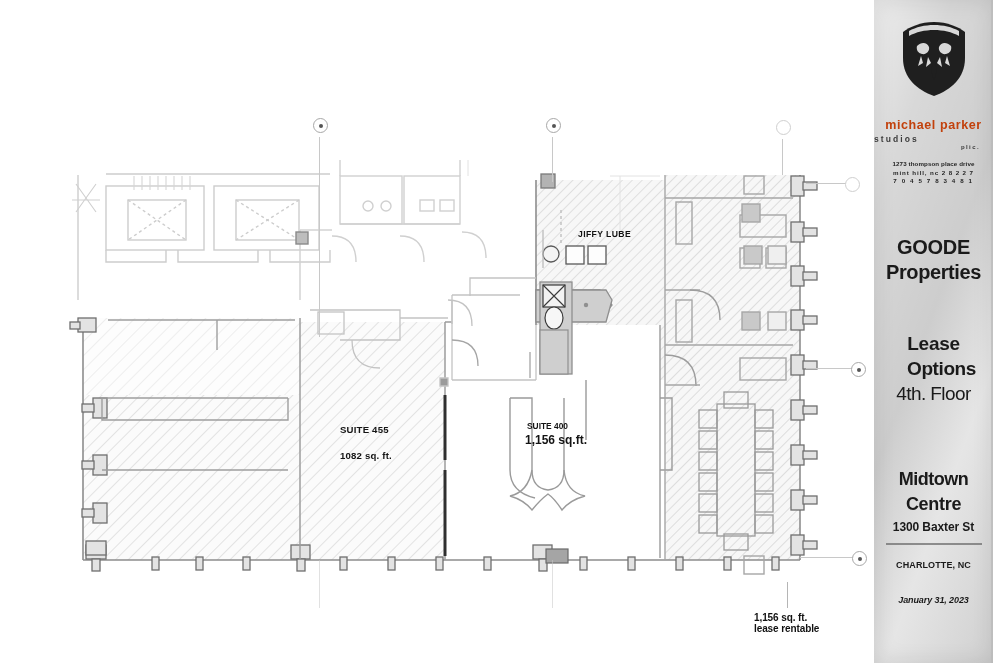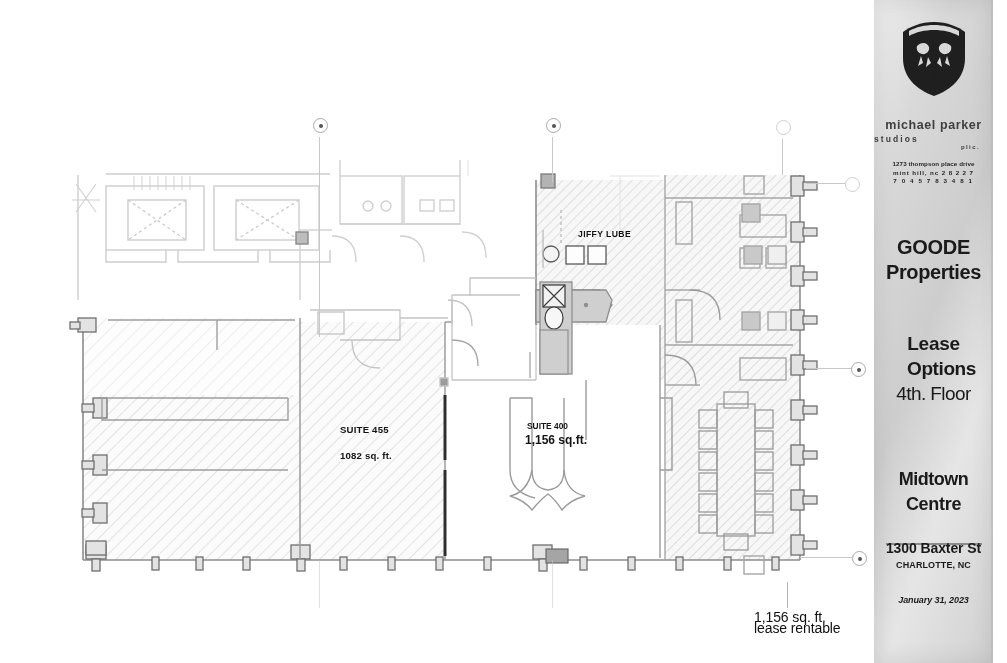--- a/index.html
+++ b/index.html
@@ -16,21 +16,21 @@
                      rgba(0,0,0,.05) 48%,rgba(255,255,255,.35) 70%,rgba(0,0,0,.04) 100%);
     box-shadow:inset 0 0 22px rgba(0,0,0,.10);}
   #tb-leftedge{position:absolute;left:874px;top:0;width:3px;height:663px;background:#9a9a9a;opacity:.55;}
   #tb-rightedge{position:absolute;left:991px;top:0;width:2px;height:663px;background:#b9b9b9;opacity:.7;}
 
   .tb-center{position:absolute;left:874px;width:119px;text-align:center;color:#1a1a1a;}
 
   #logo-wrap{position:absolute;left:874px;top:20px;width:119px;height:80px;}
   #logo-shield{position:absolute;left:50%;top:0;transform:translateX(-50%);}
 
-  #wordmark{top:118px;font-size:12.5px;letter-spacing:.6px;color:#404040;font-weight:700;}
+  #wordmark{top:118px;font-size:12.5px;letter-spacing:.6px;color:#c2410c;font-weight:700;}
   #wordmark2{top:134px;font-size:8.5px;letter-spacing:2.1px;color:#3b3b3b;font-weight:700;
              text-align:left;padding-right:4px;width:107px;}
   #wordmark3{top:144px;font-size:6px;letter-spacing:1.4px;color:#3b3b3b;font-weight:700;
              text-align:right;padding-right:13px;width:106px;}
 
   .addr{font-size:6.2px;font-weight:700;color:#242424;letter-spacing:.1px;line-height:8.5px;}
   #addr1{top:160px;}
   #addr2{top:168.5px;letter-spacing:.9px;}
   #addr3{top:177px;letter-spacing:1.6px;}
 
@@ -38,27 +38,27 @@
   #client2{top:261px;font-size:20px;font-weight:700;letter-spacing:-.4px;}
 
   #doc1{top:333px;font-size:19px;font-weight:700;letter-spacing:-.3px;}
   #doc2{top:358px;font-size:19px;font-weight:700;letter-spacing:-.4px;padding-left:8px;}
   #doc3{top:383px;font-size:19px;font-weight:400;letter-spacing:-.6px;}
 
   #prop1{top:469px;font-size:18px;font-weight:700;letter-spacing:-.5px;}
   #prop2{top:494px;font-size:18px;font-weight:700;letter-spacing:-.3px;}
 
   #tb-rule{position:absolute;left:886px;top:543px;width:96px;height:2px;background:#6f6f6f;opacity:.75;}
-  #loc1{top:540px;font-size:14px;font-weight:700;letter-spacing:-.1px;}
+  #loc1{top:520px;font-size:12px;font-weight:700;letter-spacing:-.1px;}
   #loc2{top:560px;font-size:9px;font-weight:700;letter-spacing:.1px;}
   #date{top:595px;font-size:9px;font-weight:700;letter-spacing:-.1px;font-style:italic;}
 
   
   #note-rentable{position:absolute;left:754px;top:612px;width:120px;
-     font-size:14px;font-weight:400;color:#111;line-height:11px;letter-spacing:-.1px;}
+     font-size:10px;font-weight:700;color:#111;line-height:11px;letter-spacing:-.1px;}
   #note-leader{position:absolute;left:787px;top:582px;width:1px;height:26px;
      background:#b5b5b5;}
 
   .suite-lbl{position:absolute;color:#141414;font-weight:700;}
   #s455-name{left:340px;top:424px;font-size:9.6px;letter-spacing:.2px;}
   #s455-area{left:340px;top:450px;font-size:9.6px;letter-spacing:.2px;}
   #s400-name{left:527px;top:421px;font-size:8.4px;letter-spacing:0px;text-align:right;}
   #s400-area{left:525px;top:433px;font-size:12px;letter-spacing:0px;}
   #jiffy{position:absolute;left:578px;top:229px;font-size:8.6px;font-weight:700;
          color:#111;letter-spacing:.4px;}

